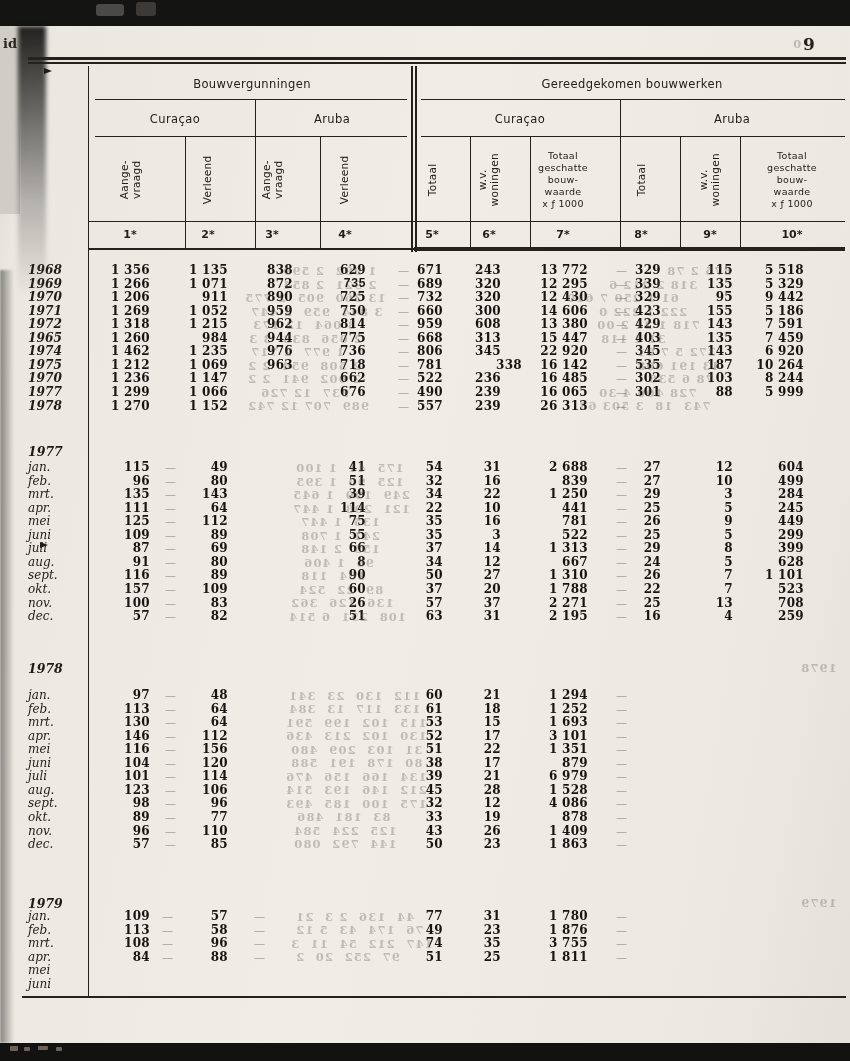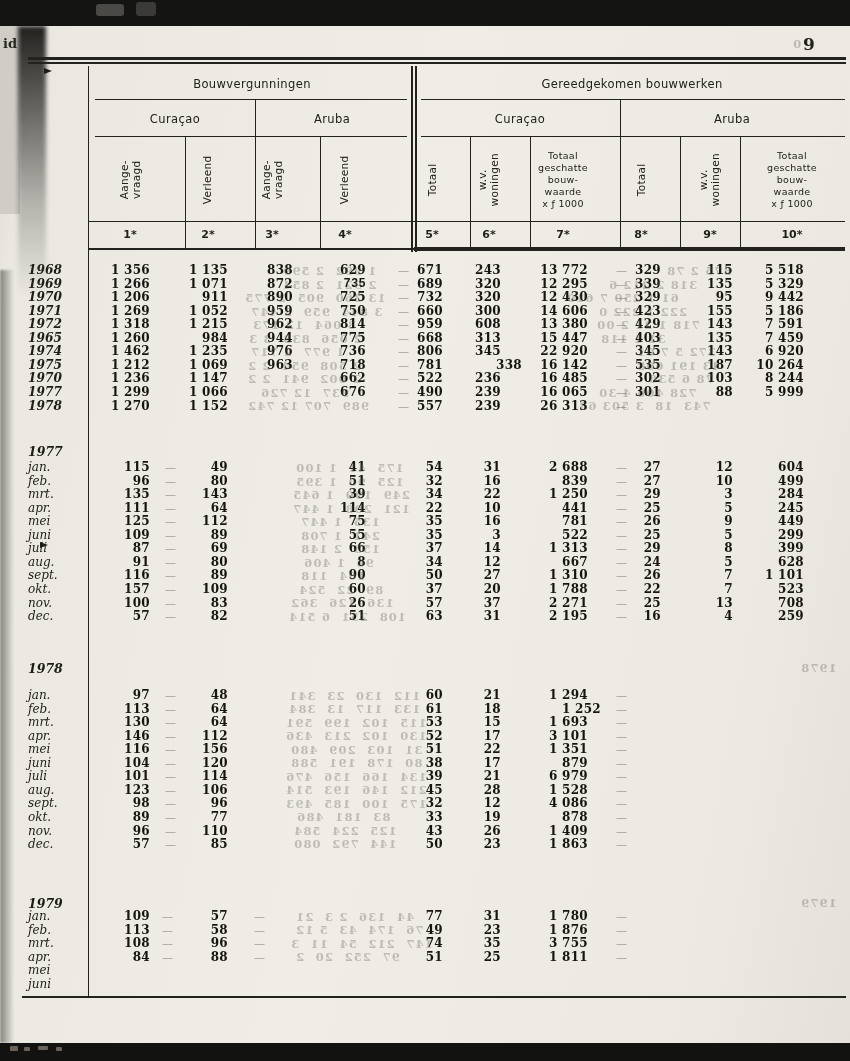--- a/index.html
+++ b/index.html
@@ -486,21 +486,21 @@
         <span class="val" style="right: 262px;">1 294</span>
         <span class="gdash" style="left: 165px;">—</span>
         <span class="gdash" style="left: 616px;">—</span>
       </div>
       <div class="trow" style="top: 702.55px;">
         <span class="rlabel">feb.</span>
         <span class="val" style="right: 700px;">113</span>
         <span class="val" style="right: 622px;">64</span>
         <span class="val" style="right: 407px;">61</span>
         <span class="val" style="right: 349px;">18</span>
-        <span class="val" style="right: 249px;">1 252</span>
+        <span class="val" style="right: 262px;">1 252</span>
         <span class="gdash" style="left: 165px;">—</span>
         <span class="gdash" style="left: 616px;">—</span>
       </div>
       <div class="trow" style="top: 716.1px;">
         <span class="rlabel">mrt.</span>
         <span class="val" style="right: 700px;">130</span>
         <span class="val" style="right: 622px;">64</span>
         <span class="val" style="right: 407px;">53</span>
         <span class="val" style="right: 349px;">15</span>
         <span class="val" style="right: 262px;">1 693</span>

